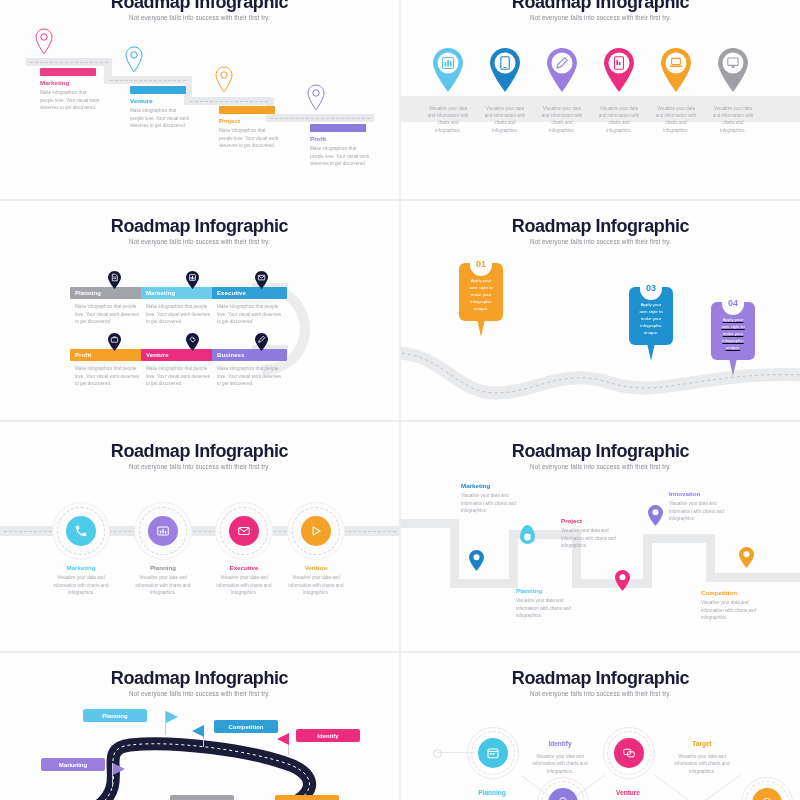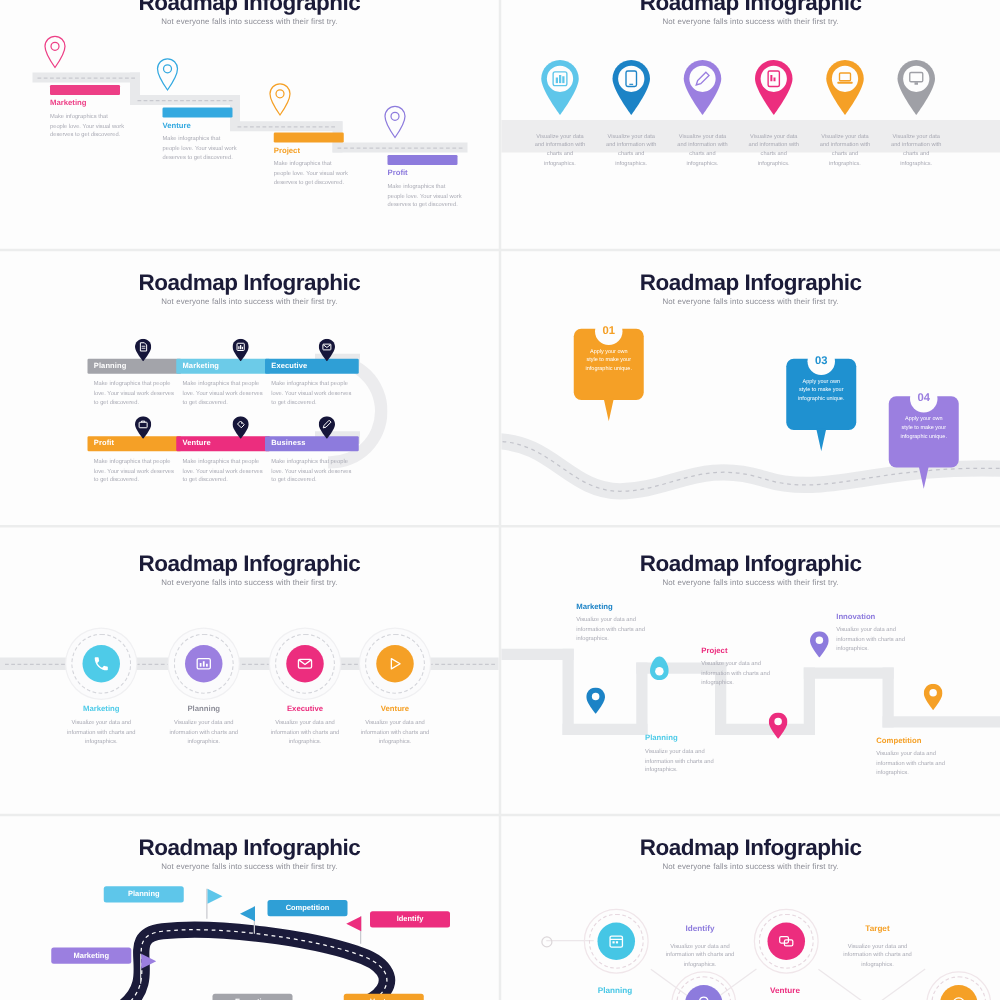--- a/index.html
+++ b/index.html
@@ -54,21 +54,21 @@
   
   #p3 .card{position:absolute;width:75px;}
   #p3 .head{height:12px;border-radius:1px;display:flex;align-items:center;padding-left:5px;
             color:#fff;font-size:6px;font-weight:700;letter-spacing:.1px;}
   #p3 .desc{margin-top:4px;padding-left:5px;width:66px;}
   #p3 .npin{position:absolute;width:13px;height:18px;}
   #p3 .loop{position:absolute;border:10px solid #ececee;border-left:none;
             border-radius:0 60px 60px 0;}
 
   
-  #p4 .bub{position:absolute;width:56px;}
+  #p4 .bub{position:absolute;width:44px;}
   #p4 .body{border-radius:6px;position:relative;padding:14px 8px 9px;
             font-size:4.4px;line-height:1.6;color:#fff;text-align:center;min-height:34px;}
   #p4 .notch{position:absolute;top:-9px;left:50%;margin-left:-11px;
              width:22px;height:22px;border-radius:50%;background:#fdfdfd;}
   #p4 .num{position:absolute;top:-6px;left:50%;margin-left:-11px;width:22px;
            text-align:center;font-size:9px;font-weight:700;}
   #p4 .tail{position:absolute;left:50%;margin-left:-4px;width:0;height:0;
             border-left:4px solid transparent;border-right:4px solid transparent;}
 
   
@@ -378,21 +378,21 @@
 
     <div class="bub" style="left:228px;top:86px;">
       <div class="body" style="background:#1f91d0;">
         <span>Apply your own style to make your infographic unique.</span>
         <div class="notch"></div>
         <div class="num" style="color:#1f91d0;">03</div>
       </div>
       <div class="tail" style="top:56px;border-top:18px solid #1f91d0;"></div>
     </div>
 
-    <div class="bub" style="left:310px;top:116px;">
+    <div class="bub" style="left:310px;top:101px;text-decoration:underline;">
       <div class="body" style="background:#9b7fe0;">
         <span>Apply your own style to make your infographic unique.</span>
         <div class="notch"></div>
         <div class="num" style="color:#9b7fe0;">04</div>
       </div>
       <div class="tail" style="top:56px;border-top:18px solid #9b7fe0;"></div>
     </div>
   </div>
 
   <div class="panel" id="p5">

